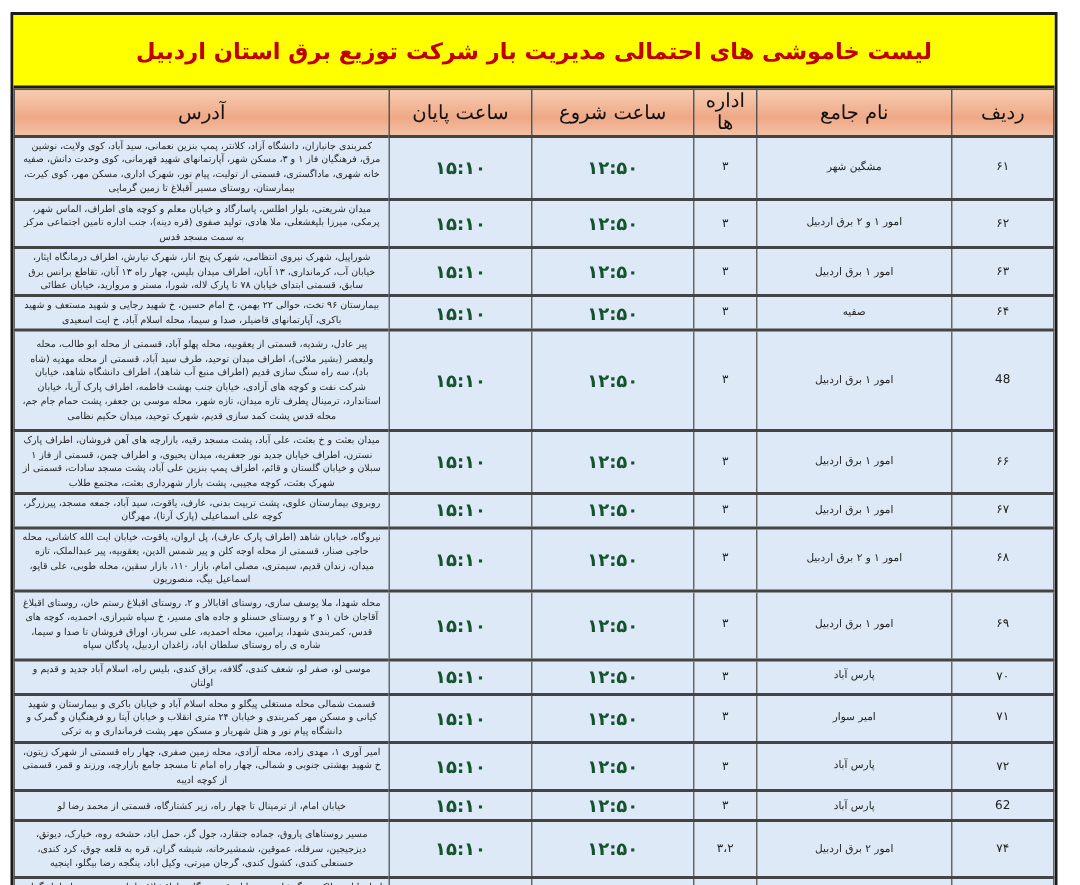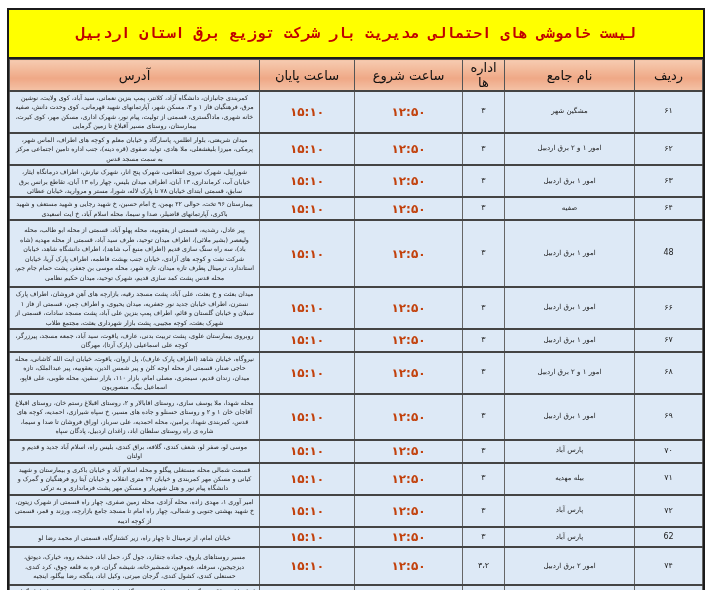--- a/index.html
+++ b/index.html
@@ -1,24 +1,24 @@
 <!DOCTYPE html>
 <html><head>
 <meta charset="utf-8">
 <style>
   html, body { margin:0; padding:0; background:#ffffff; }
   body { width:720px; height:590px; position:relative; overflow:hidden; font-family:"DejaVu Sans", sans-serif; }
   .sheet { position:absolute; left:7px; top:8px; width:698px; border:2px solid #1b1b1b; box-sizing:border-box; background:#ffffff; }
-  .title-bar { height:47px; background:#ffff00; display:flex; align-items:center; justify-content:center; border-bottom:2px solid #1b1b1b;font-family:Liberation Mono, monospace; }
+  .title-bar { height:47px; background:#ffff00; display:flex; align-items:center; justify-content:center; border-bottom:2px solid #1b1b1b; }
   .title-bar span { color:#c00000; font-weight:bold; font-size:15px; direction:rtl; }
   table { border-collapse:collapse; width:100%; table-layout:fixed; direction:rtl; }
   th { background:linear-gradient(#f6cbb0, #efa886 60%, #f4c2a6); font-weight:normal; font-size:13px; color:#111; height:26px; border:1px solid #555; padding:0; }
   td { background:#dde9f6; border:1px solid #666; border-top:2px solid #444; padding:1px 4px; text-align:center; font-size:7px; color:#222; line-height:1.35; }
   td.num { font-size:8px; }
-  td.time { font-size:12px; font-weight:bold; color:#c2410c; }
+  td.time { font-size:12px; font-weight:bold; color:#14532d; }
   td.addr { font-size:6.3px; line-height:1.5; }
   col.c-row { width:68px; }
   col.c-name { width:130px; }
   col.c-blocks { width:42px; }
   col.c-start { width:108px; }
   col.c-end { width:95px; }
   col.c-addr { width:auto; }
 </style>
 </head>
 <body>
@@ -122,21 +122,21 @@
         <tr style="height: 22px;">
           <td class="num">۷۰</td>
           <td>پارس آباد</td>
           <td class="num">۳</td>
           <td class="time">۱۲:۵۰</td>
           <td class="time">۱۵:۱۰</td>
           <td class="addr">موسی لو، صفر لو، شعف کندی، گلافه، براق کندی، بلیس راه، اسلام آباد جدید و قدیم و اولتان</td>
         </tr>
         <tr style="height: 26px;">
           <td class="num">۷۱</td>
-          <td>بیله مهدیه</td>
+          <td>امیر سوار</td>
           <td class="num">۳</td>
           <td class="time">۱۲:۵۰</td>
           <td class="time">۱۵:۱۰</td>
           <td class="addr">قسمت شمالی محله مستغلی پیگلو و محله اسلام آباد و خیابان باکری و بیمارستان و شهید کیانی و مسکن مهر کمربندی و خیابان ۲۴ متری انقلاب و خیابان آیتا رو فرهنگیان و گمرک و دانشگاه پیام نور و هتل شهریار و مسکن مهر پشت فرمانداری و به ترکی</td>
         </tr>
         <tr style="height: 20px;">
           <td class="num">۷۲</td>
           <td>پارس آباد</td>
           <td class="num">۳</td>
           <td class="time">۱۲:۵۰</td>

